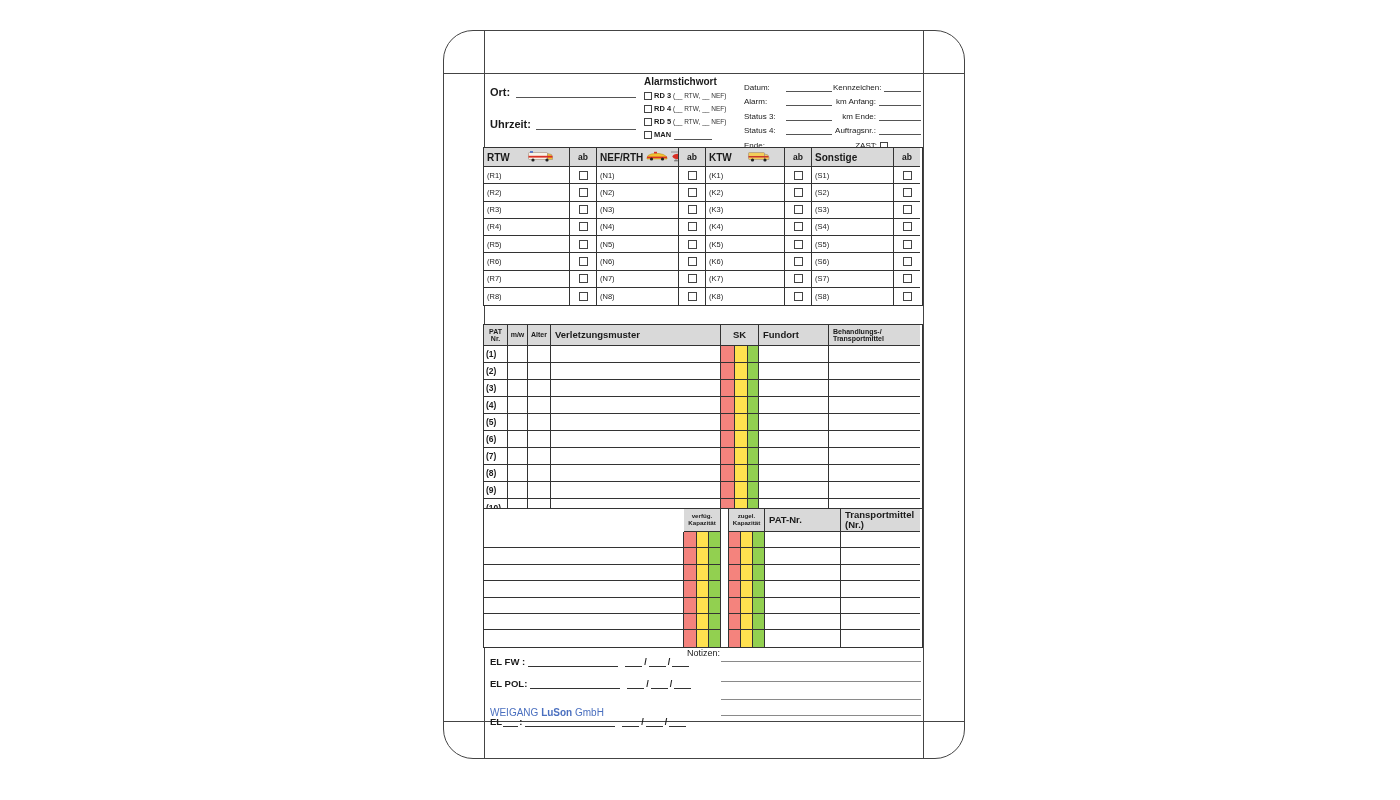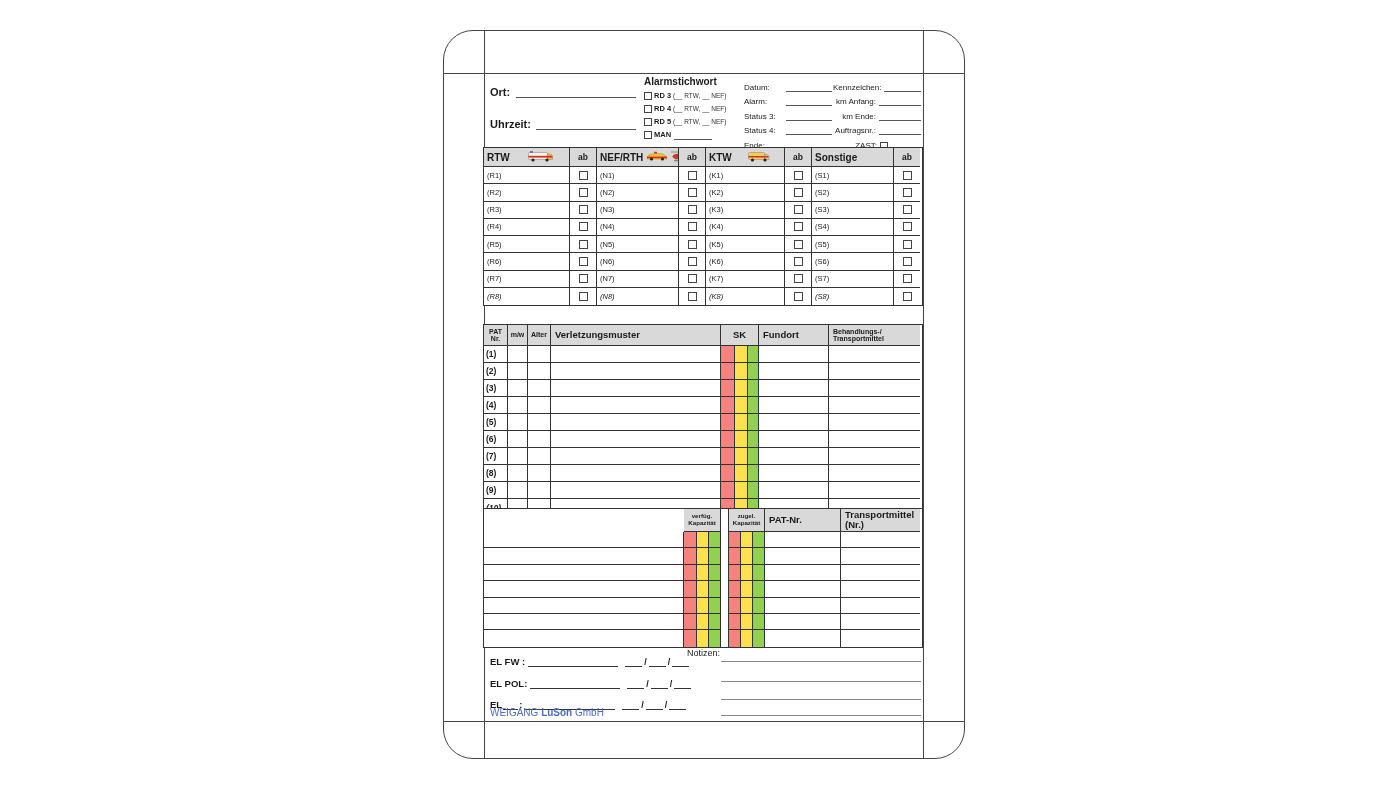--- a/index.html
+++ b/index.html
@@ -34,21 +34,21 @@
   .alarm-code{font-weight:bold;font-size:7.5px;margin-left:2px;white-space:pre;}
   .alarm-detail{font-size:6.5px;margin-left:2px;white-space:pre;color:#333;}
   .cb{display:inline-block;width:9px;height:9px;border:1px solid #444;background:#fff;box-sizing:border-box;flex:none;}
   .cb.small{width:8px;height:8px;}
 
   
   .grid{position:absolute;display:grid;border:1px solid #333;background:#fff;box-sizing:content-box;}
   .cell{border-right:1px solid #333;border-bottom:1px solid #333;box-sizing:border-box;overflow:hidden;
         display:flex;align-items:center;}
   .cell.nr{border-right:none;}
-  .cell.nb{border-bottom:none;font-style:italic;}
+  .cell.nb{border-bottom:none;}
   .cell.bl{border-left:1px solid #333;}
   .cell.gap{border:none;background:#fff;}
   .hdr{background:#D9D9D9;font-weight:bold;}
   #vehicle-table{left:39px;top:116px;width:438px;
     grid-template-columns:86px 27px 82px 27px 79px 27px 82px 26px;
     grid-template-rows:19px repeat(8,17.25px);}
   #patient-table{left:39px;top:293px;width:438px;
     grid-template-columns:24px 20px 23px 170px 14px 13px 11px 70px 91px;
     grid-template-rows:21px repeat(10,17px);}
   #klinik-table{left:39px;top:477px;width:438px;
@@ -552,21 +552,21 @@
       <div class="el-row" style="top: 644px;">
         <span class="el-label">EL POL:</span>
         <span class="line-long"></span>
         <span style="width: 5px;"></span>
         <span class="line-sm"></span>
         <span class="slash">/</span>
         <span class="line-sm"></span>
         <span class="slash">/</span>
         <span class="line-sm"></span>
       </div>
-      <div class="el-row" style="top: 665px;">
+      <div class="el-row" style="top: 682px;">
         <span class="el-label">EL</span>
         <span class="line-xs"></span>
         <span class="el-label">:</span>
         <span class="line-long"></span>
         <span style="width: 5px;"></span>
         <span class="line-sm"></span>
         <span class="slash">/</span>
         <span class="line-sm"></span>
         <span class="slash">/</span>
         <span class="line-sm"></span>

